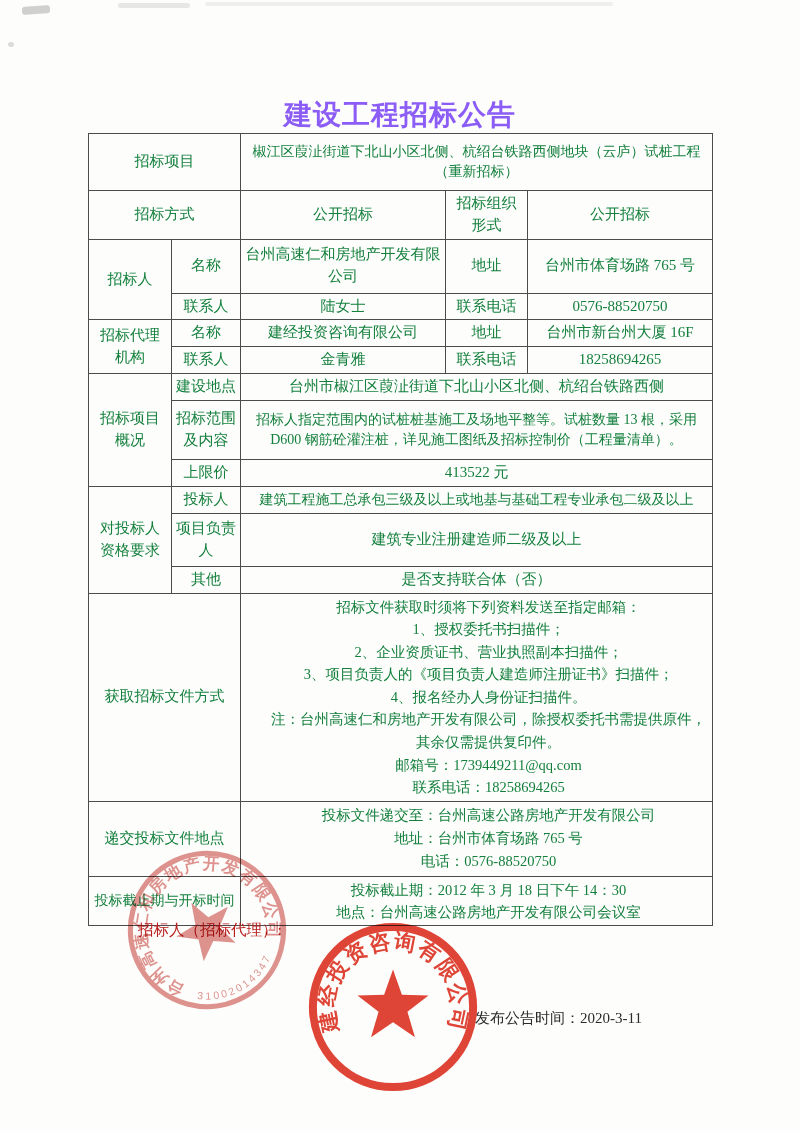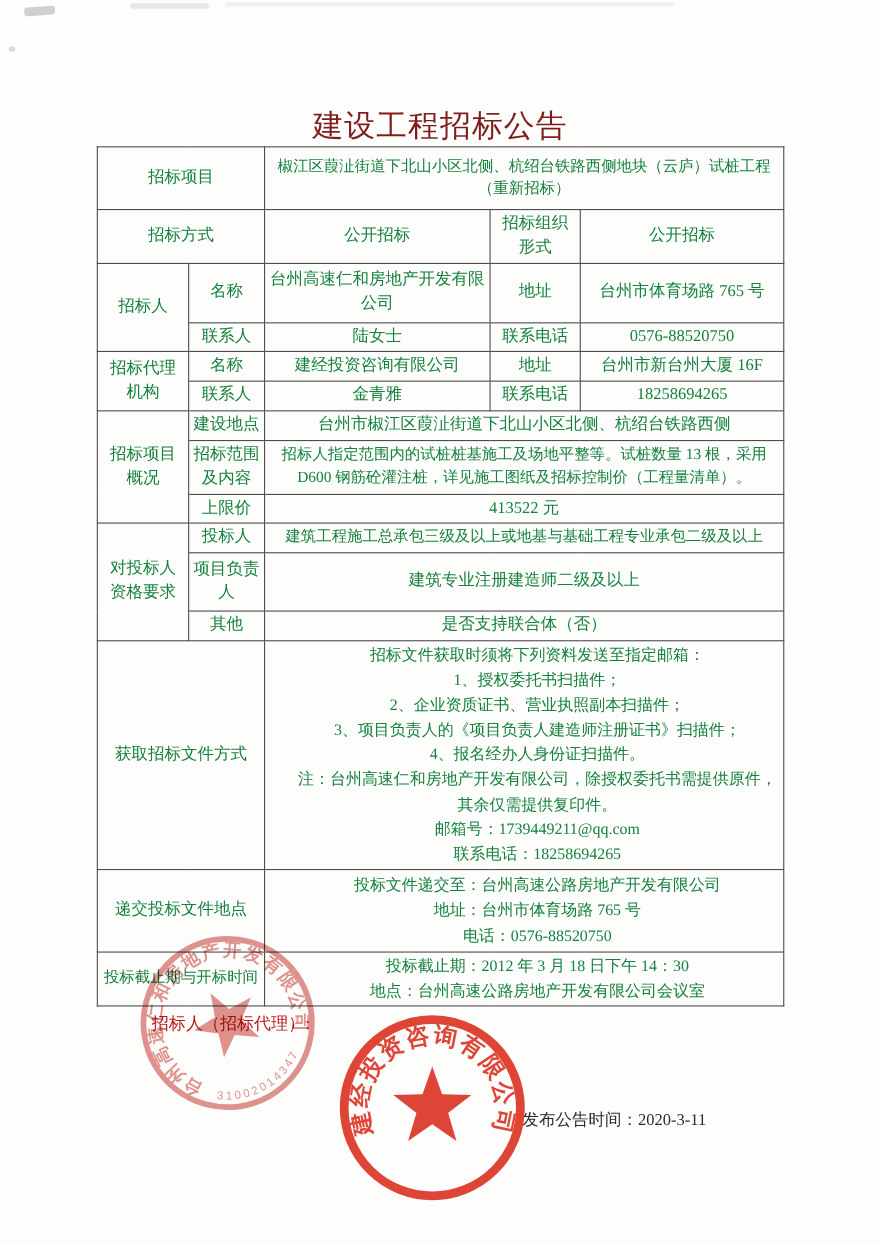--- a/index.html
+++ b/index.html
@@ -18,23 +18,23 @@
   .s1 { left: 22px; top: 6px; width: 28px; height: 8px; opacity: .45; transform: rotate(-4deg); }
   .s2 { left: 118px; top: 3px; width: 72px; height: 5px; opacity: .22; }
   .s3 { left: 205px; top: 2px; width: 408px; height: 4px; opacity: .14; }
   .s4 { left: 8px;  top: 42px; width: 6px; height: 5px; opacity: .35; border-radius: 50%; }
 
   .title {
     position: absolute;
     top: 96px; left: 0; right: 0;
     text-align: center;
     font-size: 28px;
-    font-weight: normal;
+    font-weight: bold;
     letter-spacing: 1px;
-    color: #7f1d1d;
+    color: #8b5cf6;
   }
 
   table.doc {
     position: absolute;
     left: 88px; top: 133px;
     width: 624px;
     border-collapse: collapse;
     table-layout: fixed;
     font-size: 15px;
     color: #15803d;
@@ -136,21 +136,21 @@
         <td>金青雅</td>
         <td class="lbl">联系电话</td>
         <td>18258694265</td>
       </tr>
       <tr style="height:26px">
         <td rowspan="3" class="lbl">招标项目
 概况</td>
         <td class="lbl">建设地点</td>
         <td colspan="3">台州市椒江区葭沚街道下北山小区北侧、杭绍台铁路西侧</td>
       </tr>
-      <tr style="height:48px">
+      <tr style="height:59px">
         <td class="lbl">招标范围
 及内容</td>
         <td colspan="3" class="wrapcell">招标人指定范围内的试桩桩基施工及场地平整等。试桩数量 13 根，采用 D600 钢筋砼灌注桩，详见施工图纸及招标控制价（工程量清单）。</td>
       </tr>
       <tr style="height:26px">
         <td class="lbl">上限价</td>
         <td colspan="3">413522 元</td>
       </tr>
       <tr style="height:27px">
         <td rowspan="3" class="lbl">对投标人

